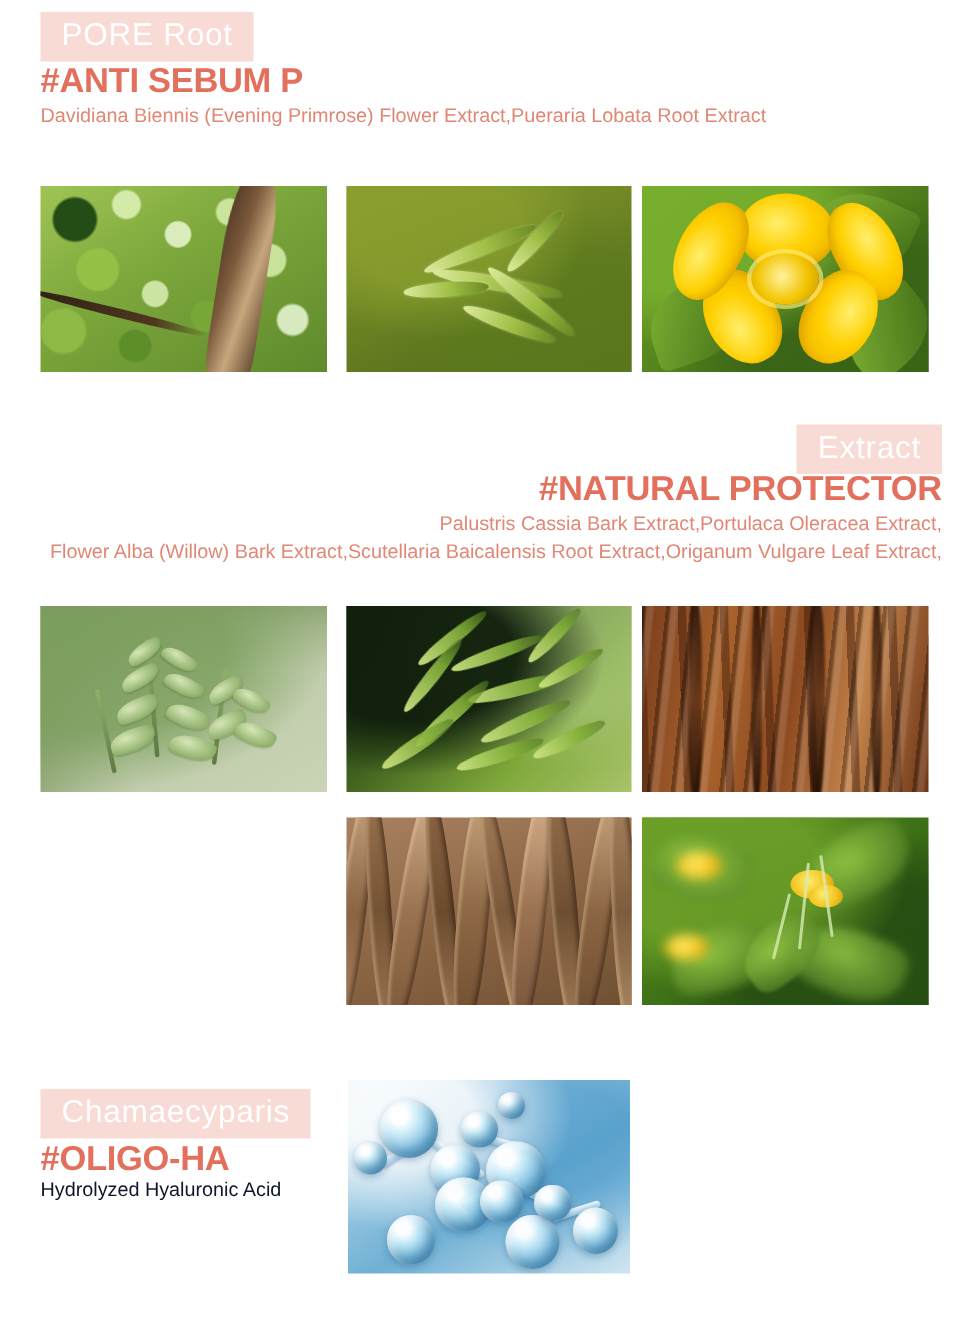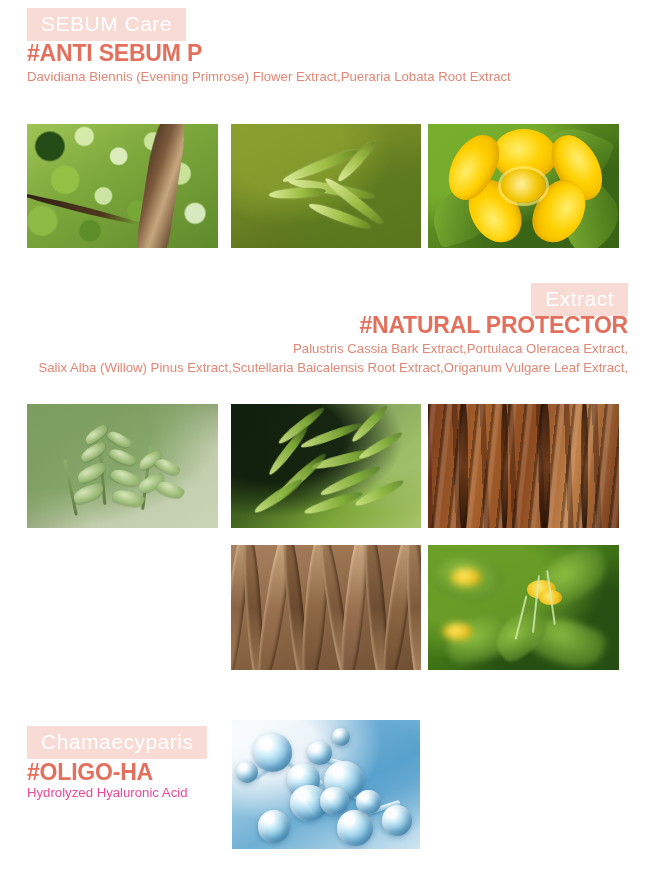--- a/index.html
+++ b/index.html
@@ -46,21 +46,21 @@
     white-space: nowrap;
   }
   .ingredients {
     color: #e08775;
     font-size: 13.2px;
     font-weight: 400;
     line-height: 1.42;
     white-space: nowrap;
   }
   .sub {
-    color: #ec4899;
+    color: #0f172a;
     font-size: 13.2px;
     line-height: 1.3;
     white-space: nowrap;
   }
 
   
   #sec1 { position: absolute; left: 0; top: 0; width: 653px; }
   #sec1-badge-wrap { position: absolute; left: 27px; top: 8px; }
   #sec1-headline   { position: absolute; left: 27px; top: 41px; }
   #sec1-ing        { position: absolute; left: 27px; top: 68px; }
@@ -294,21 +294,21 @@
   }
 </style>
 </head>
 <body>
 
 <div class="page">
 
   <div id="sec1">
 
     <div id="sec1-badge-wrap">
-      <span class="badge">SEBUM Care</span>
+      <span class="badge">PORE Root</span>
     </div>
 
     <div id="sec1-headline" class="headline">#ANTI SEBUM P</div>
 
     <div id="sec1-ing">
       <div class="ingredients">Davidiana Biennis (Evening Primrose) Flower Extract,Pueraria Lobata Root Extract</div>
     </div>
 
     <div class="photo p-canopy" style="left:27px; top:124px; width:191px; height:124px;">
       <div class="trunk"></div>
@@ -340,21 +340,21 @@
   <div id="sec2">
 
     <div id="sec2-badge-wrap">
       <span class="badge">Extract</span>
     </div>
 
     <div id="sec2-headline" class="headline">#NATURAL PROTECTOR</div>
 
     <div id="sec2-ing">
       <div class="ingredients">Palustris Cassia Bark Extract,Portulaca Oleracea Extract,</div>
-      <div class="ingredients">Salix Alba (Willow) Pinus Extract,Scutellaria Baicalensis Root Extract,Origanum Vulgare Leaf Extract,</div>
+      <div class="ingredients">Flower Alba (Willow) Bark Extract,Scutellaria Baicalensis Root Extract,Origanum Vulgare Leaf Extract,</div>
     </div>
 
     <div class="photo p-oregano" style="left:27px; top:404px; width:191px; height:124px;">
       <div class="sprig s1"></div>
       <div class="sprig s2"></div>
       <div class="sprig s3"></div>
       <div class="lf" style="left:30%;top:20%;width:13%;height:9%;transform:rotate(-30deg);"></div>
       <div class="lf" style="left:42%;top:24%;width:13%;height:9%;transform:rotate(35deg);"></div>
       <div class="lf" style="left:28%;top:34%;width:14%;height:10%;transform:rotate(-25deg);"></div>
       <div class="lf" style="left:43%;top:38%;width:14%;height:10%;transform:rotate(30deg);"></div>

